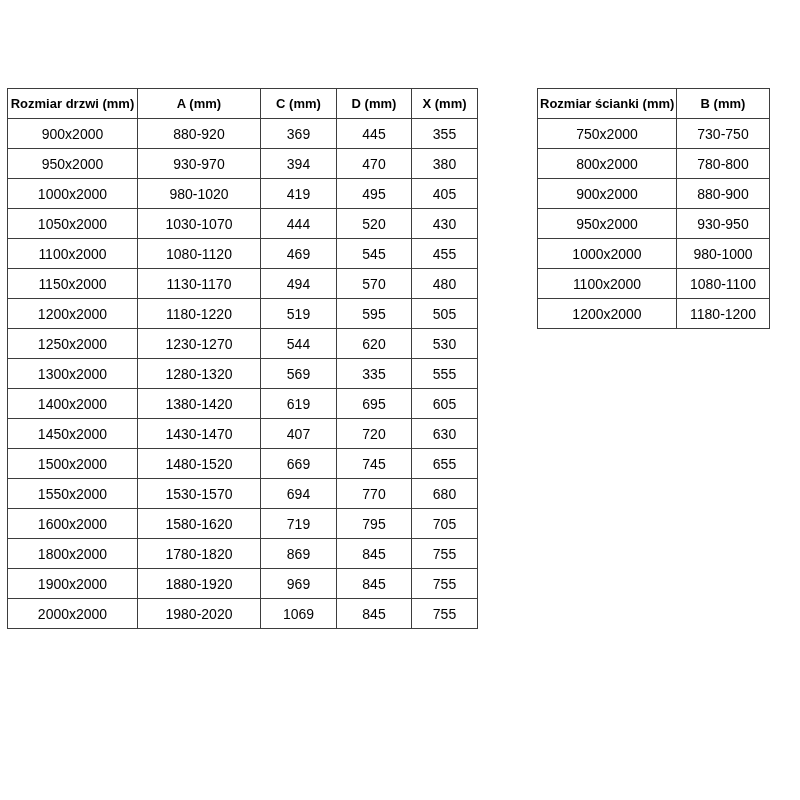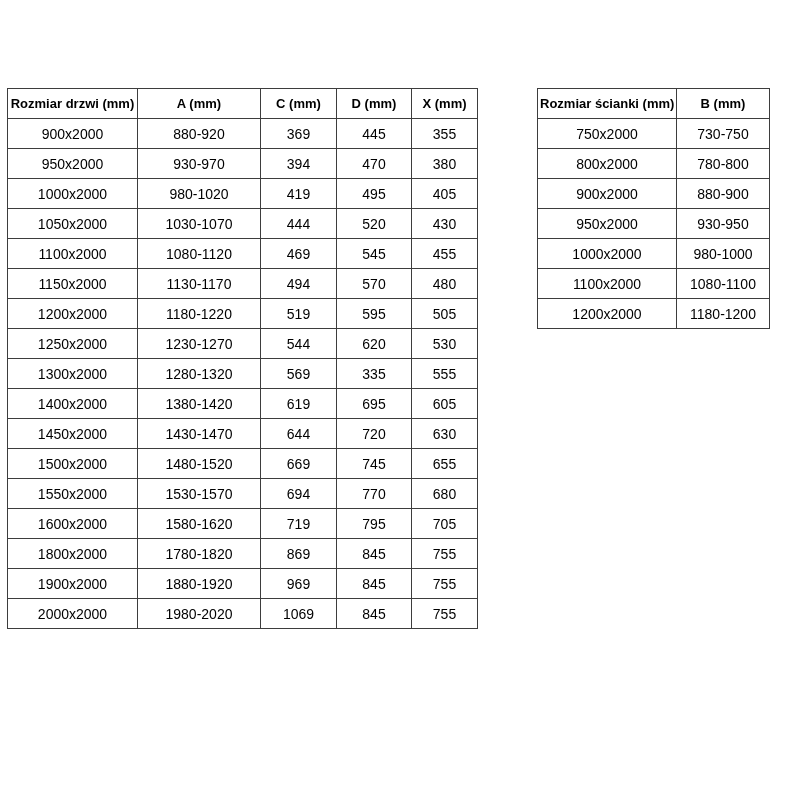--- a/index.html
+++ b/index.html
@@ -144,21 +144,21 @@
         <tr>
           <td>1400x2000</td>
           <td>1380-1420</td>
           <td>619</td>
           <td>695</td>
           <td>605</td>
         </tr>
         <tr>
           <td>1450x2000</td>
           <td>1430-1470</td>
-          <td>644</td>
+          <td>407</td>
           <td>720</td>
           <td>630</td>
         </tr>
         <tr>
           <td>1500x2000</td>
           <td>1480-1520</td>
           <td>669</td>
           <td>745</td>
           <td>655</td>
         </tr>

